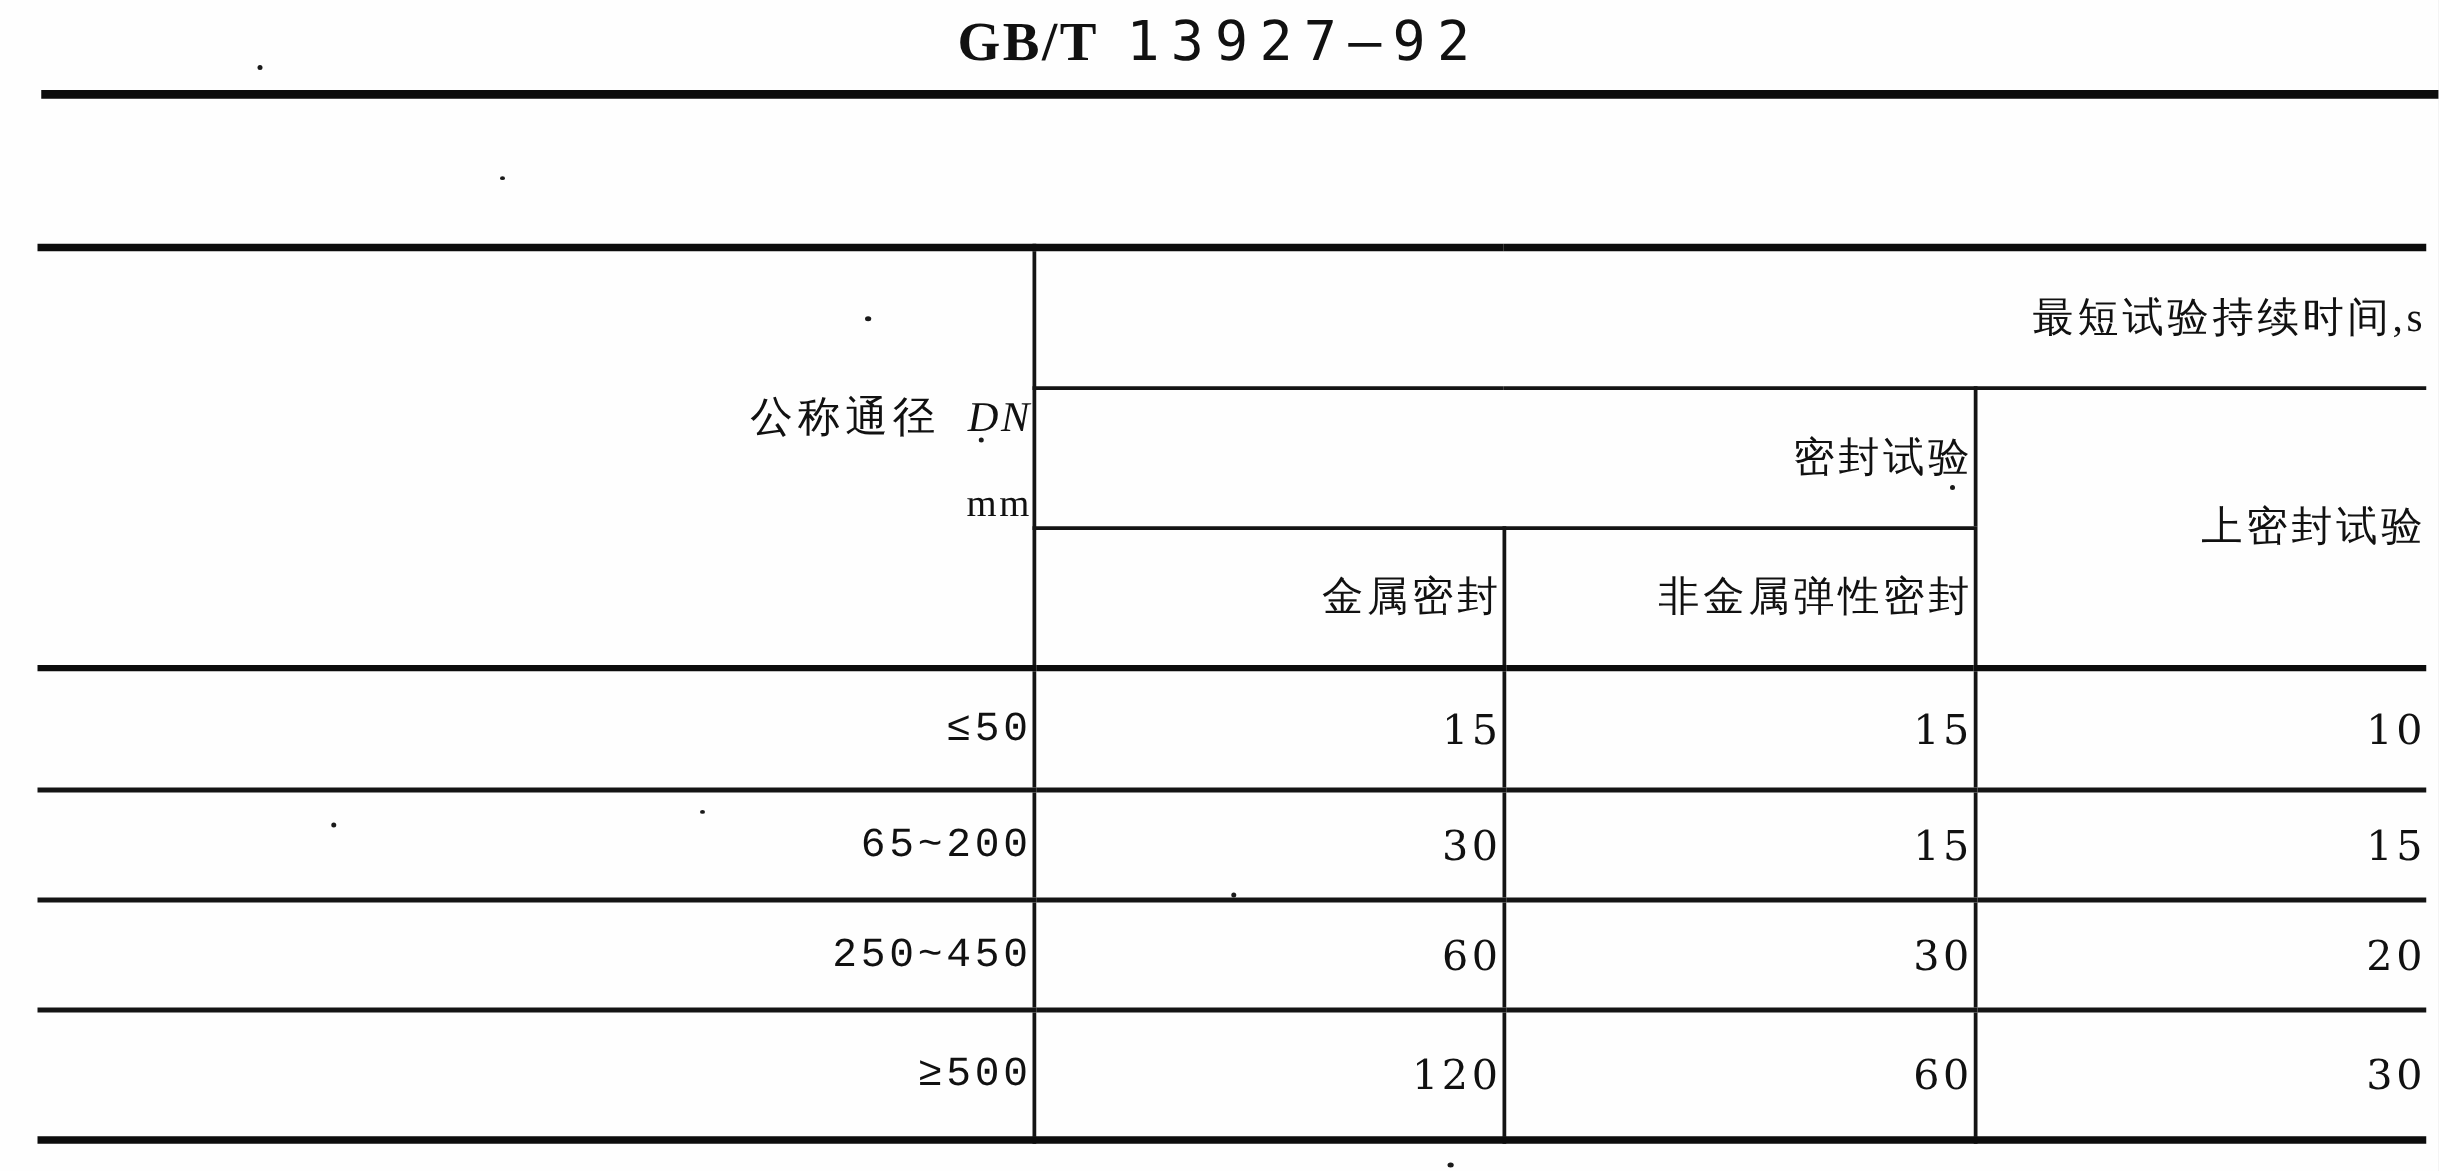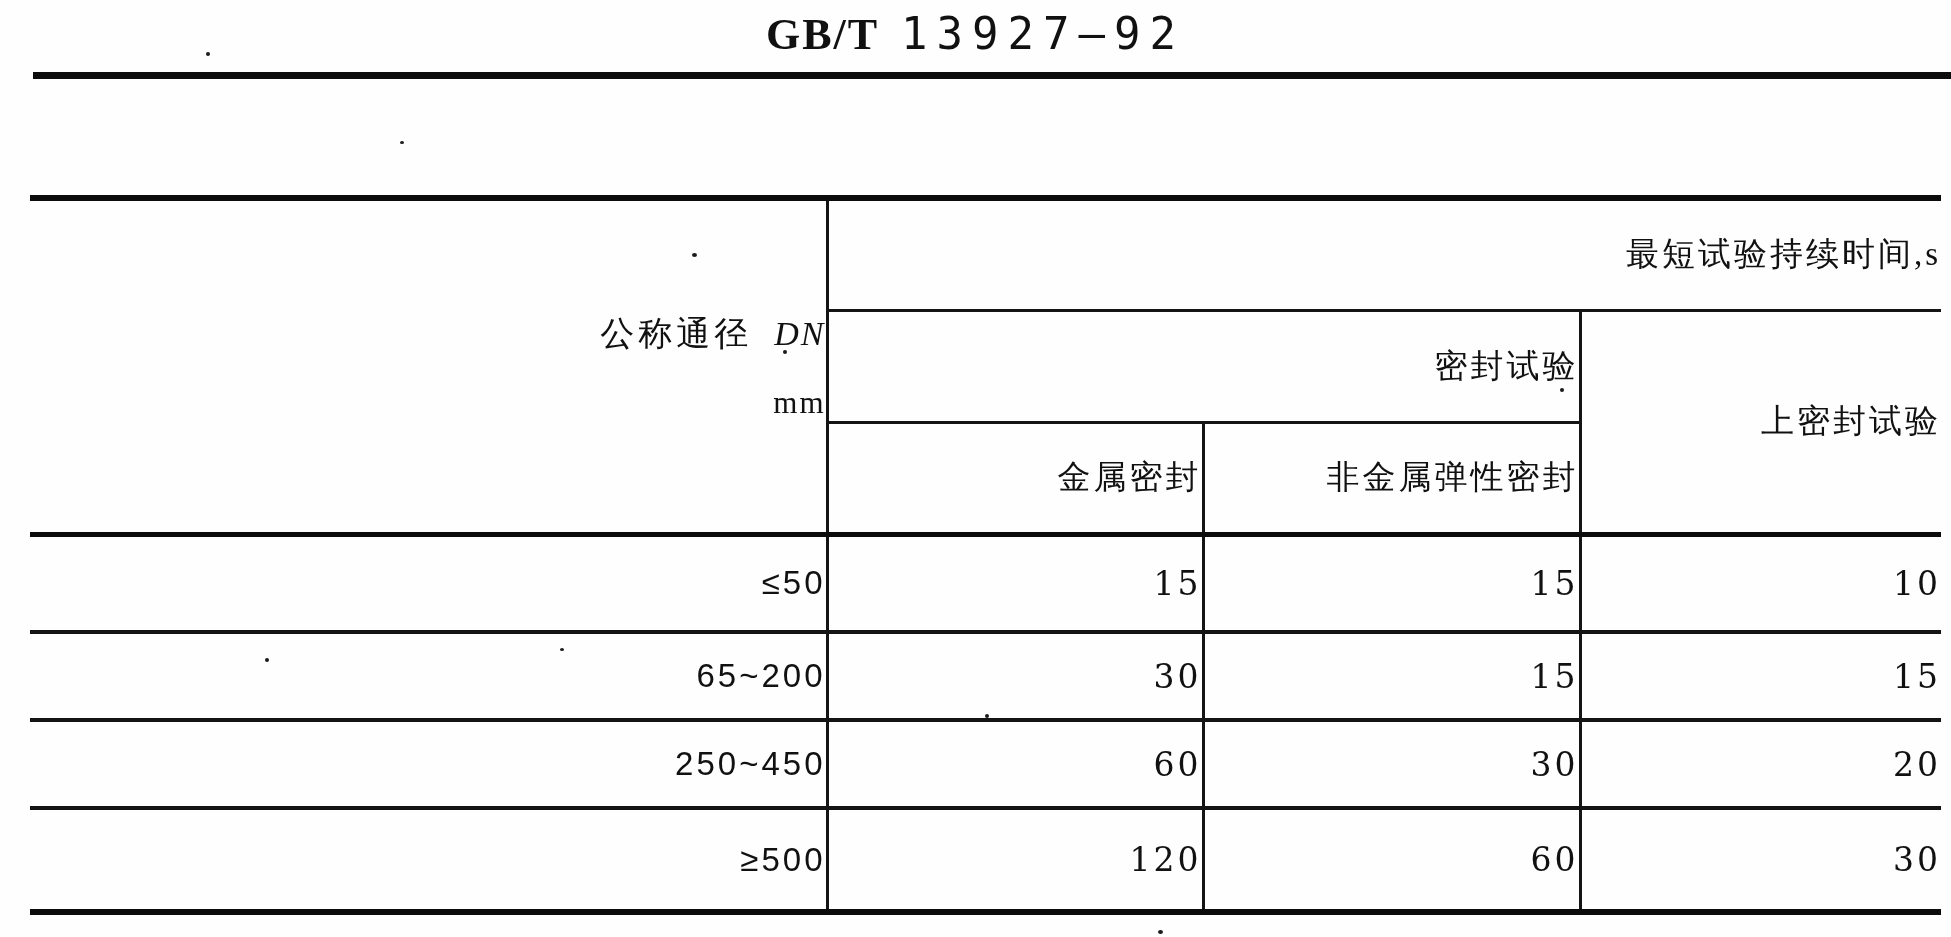--- a/index.html
+++ b/index.html
@@ -108,21 +108,21 @@
     font-size: 31px;
     letter-spacing: 2px;
     font-family: "Liberation Serif", serif;
   }
   .num-cell {
     font-family: "DejaVu Serif", serif;
     font-size: 30px;
     letter-spacing: 2px;
   }
   .dn-cell {
-    font-family: Liberation Sans, sans-serif;
+    font-family: Liberation Mono, monospace;
     font-size: 31px;
     letter-spacing: 1px;
   }
 
   
   .speck {
     position: absolute;
     background: #1a1a1a;
     border-radius: 50%;
   }

